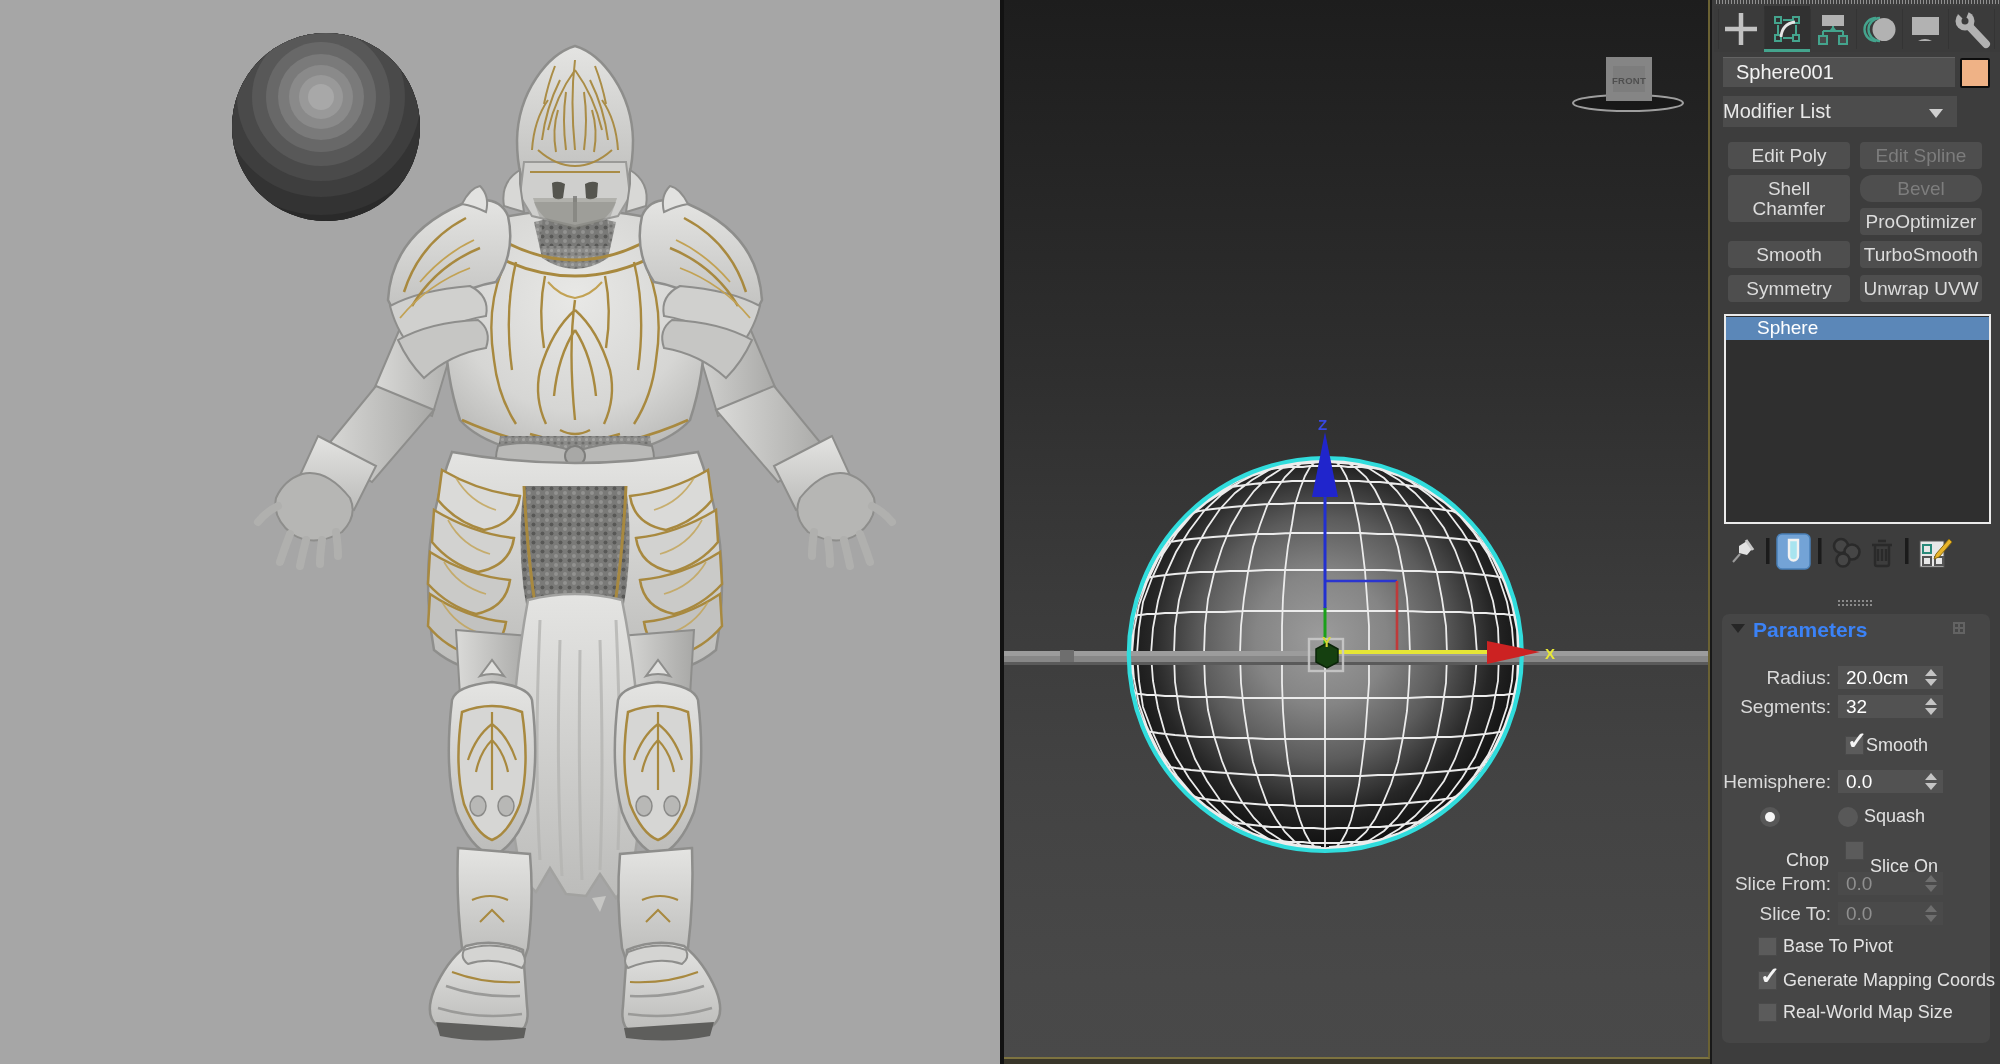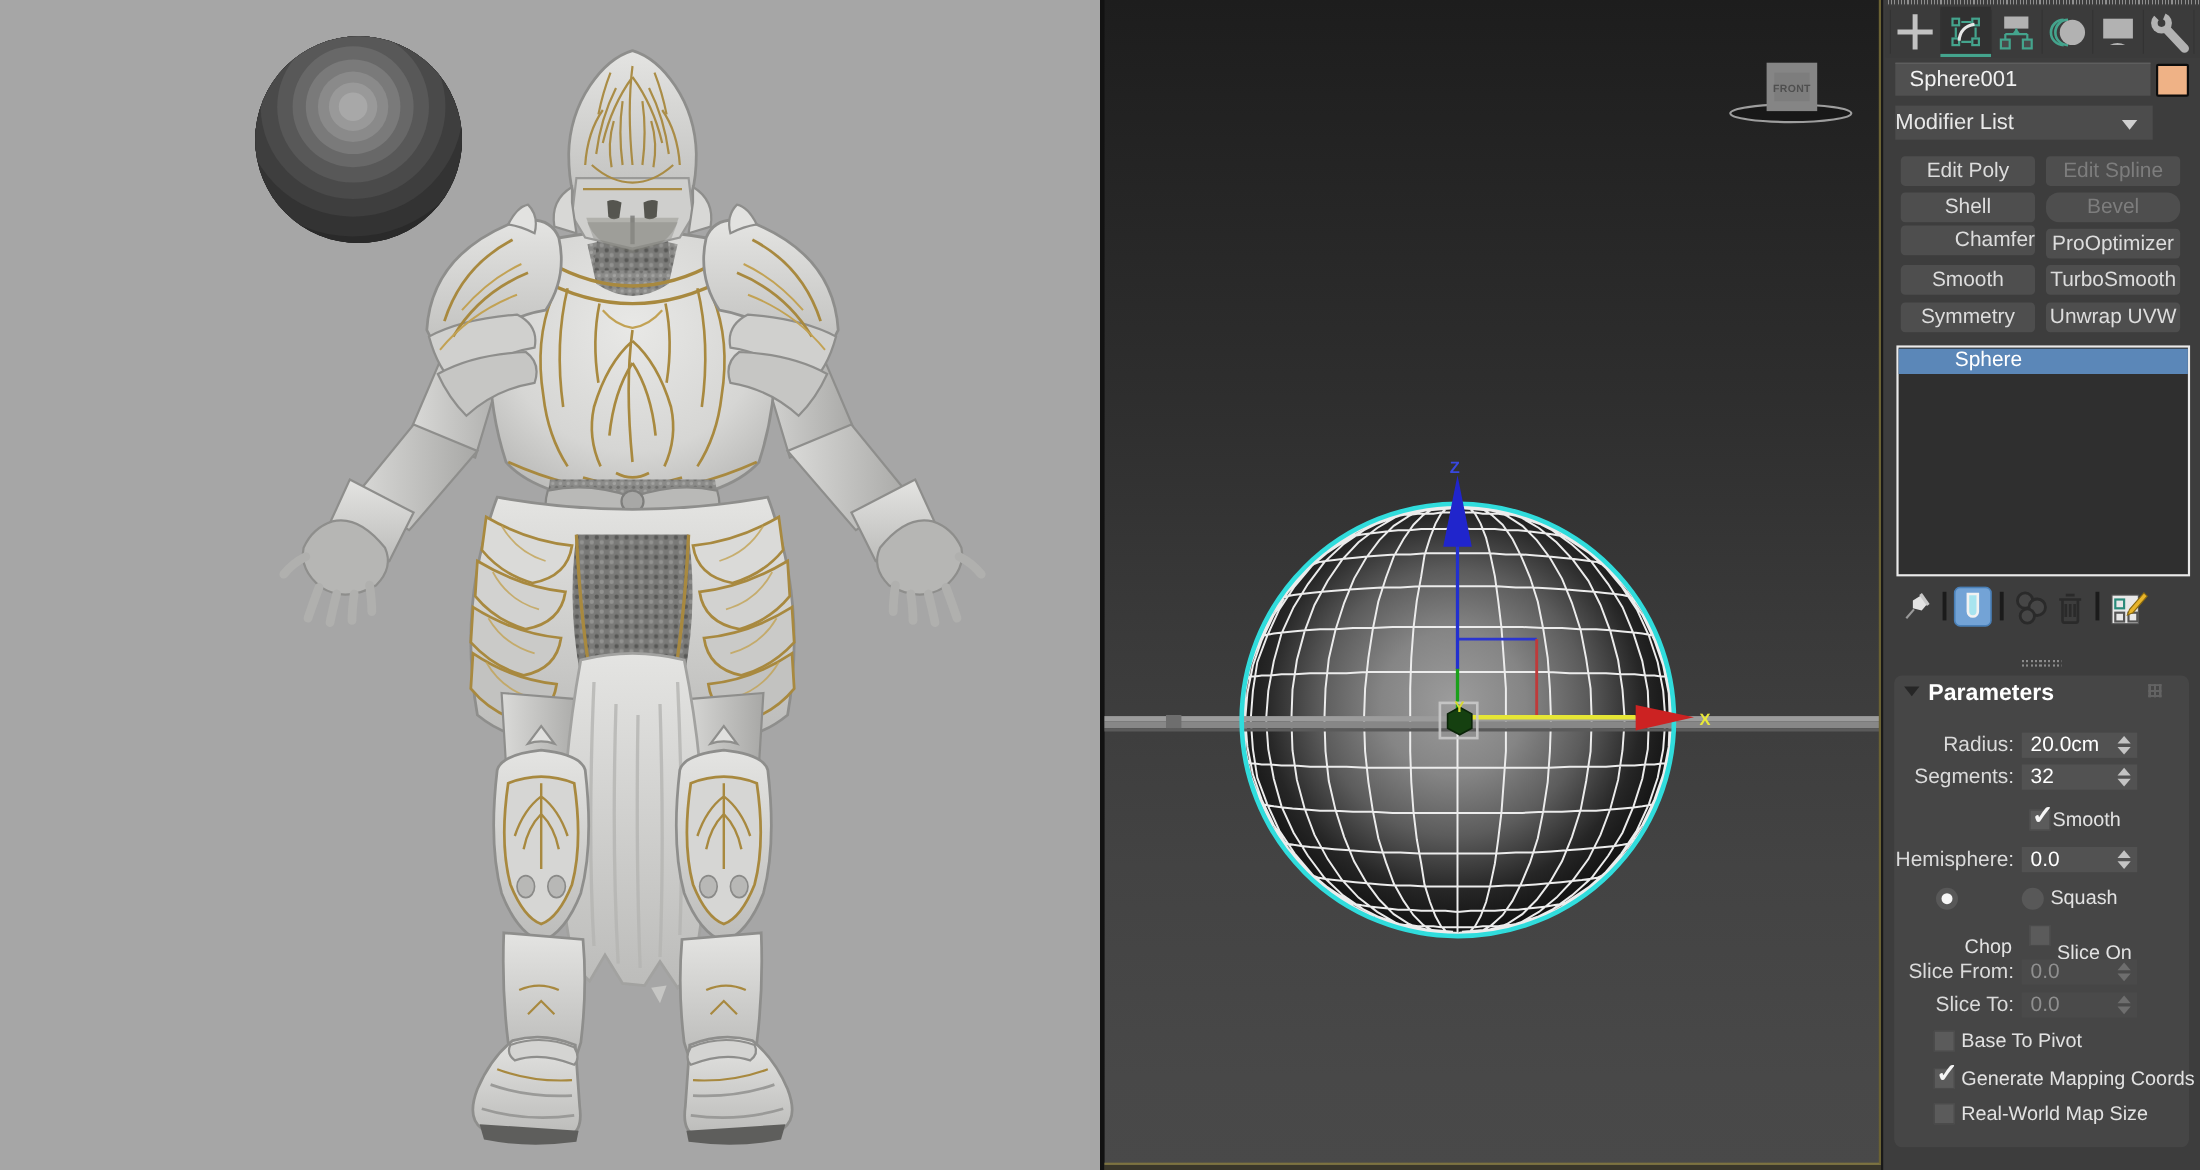--- a/index.html
+++ b/index.html
@@ -8,21 +8,21 @@
 .abs{position:absolute;}
 #dots{left:1716px;top:0;width:284px;height:4px;background:repeating-linear-gradient(90deg,#909090 0 1px,#3d3d3d 1px 3px);}
 #tbar{left:1714px;top:6px;width:286px;height:46px;background:#3b3b3b;}
 #namef{left:1723px;top:57px;width:232px;height:30px;background:#505050;border-top:1px solid #636363;box-sizing:border-box;color:#f2f2f2;font-size:20px;line-height:29px;padding-left:13px;}
 #swatch{left:1960px;top:58px;width:30px;height:30px;background:#efb286;border:2px solid #0d0d0d;box-sizing:border-box;border-radius:2px;}
 #combo{left:1723px;top:96px;width:234px;height:31px;background:#4c4c4c;color:#e8e8e8;font-size:20px;line-height:31px;padding-left:0;box-sizing:border-box;}
 #combo:after{content:"";position:absolute;right:14px;top:13px;border-left:7px solid transparent;border-right:7px solid transparent;border-top:9px solid #cfcfcf;}
 .mbtn{position:absolute;width:122px;height:27px;background:#4e4e4e;border-radius:4px;color:#dcdcdc;font-size:19px;line-height:27px;text-align:center;white-space:nowrap;}
 .dis{color:#7d7d7d;}
 #stack{left:1724px;top:314px;width:267px;height:210px;background:#2f2f2f;border:2px solid #ebebeb;box-sizing:border-box;}
-#stkrow{margin:1px 0 0 0;height:23px;background:#5b87b8;color:#fff;font-size:19px;line-height:22px;padding-left:51px;}
+#stkrow{margin:1px 0 0 0;height:23px;background:#5b87b8;color:#fff;font-size:19px;line-height:22px;padding-left:31px;}
 #rollout{left:1722px;top:614px;width:268px;height:429px;background:#464646;border-radius:7px;}
 .lab{position:absolute;color:#dadada;font-size:19px;text-align:right;white-space:nowrap;}
 .field{position:absolute;left:1838px;width:105px;height:23px;background:#525252;color:#ffffff;font-size:19px;line-height:23px;padding-left:8px;box-sizing:border-box;}
 .fdis{color:#8f8f8f;background:#4a4a4a;}
 .spin{position:absolute;left:1925px;width:13px;height:23px;}
 .spin:before{content:"";position:absolute;left:0;top:3px;border-left:6px solid transparent;border-right:6px solid transparent;border-bottom:7px solid #c4c4c4;}
 .spin:after{content:"";position:absolute;left:0;bottom:3px;border-left:6px solid transparent;border-right:6px solid transparent;border-top:7px solid #c4c4c4;}
 .spind:before{border-bottom-color:#6e6e6e;}
 .spind:after{border-top-color:#6e6e6e;}
 .cb{position:absolute;width:19px;height:19px;background:#5b5b5b;border:1px solid #4a4a4a;box-sizing:border-box;}
@@ -272,21 +272,21 @@
 <path d="M22,21 L38,38" stroke="#b2b2b2" stroke-width="8" stroke-linecap="round"></path>
 </g>
 </svg></div>
 <div id="namef" class="abs">Sphere001</div>
 <div id="swatch" class="abs"></div>
 <div id="combo" class="abs">Modifier List</div>
 <div class="mbtn abs" style="left:1728px;top:142px;">Edit Poly</div>
 <div class="mbtn abs dis" style="left:1860px;top:142px;">Edit Spline</div>
 <div class="mbtn abs" style="left:1728px;top:175px;">Shell</div>
 <div class="mbtn abs dis" style="left:1860px;top:175px;border-radius:12px;">Bevel</div>
-<div class="mbtn abs" style="left:1728px;top:205px;text-align:right;">Chamfer</div>
+<div class="mbtn abs" style="left:1728px;top:195px;">Chamfer</div>
 <div class="mbtn abs" style="left:1860px;top:208px;">ProOptimizer</div>
 <div class="mbtn abs" style="left:1728px;top:241px;">Smooth</div>
 <div class="mbtn abs" style="left:1860px;top:241px;">TurboSmooth</div>
 <div class="mbtn abs" style="left:1728px;top:275px;">Symmetry</div>
 <div class="mbtn abs" style="left:1860px;top:275px;">Unwrap UVW</div>
 <div id="stack" class="abs">
     <div id="stkrow">Sphere</div>
   </div>
 <div class="abs" style="left:1722px;top:533px;width:270px;height:40px;"><svg width="270" height="40" viewBox="0 0 270 40">
 <g>
@@ -313,21 +313,21 @@
         <rect x="198" y="8" width="24" height="26" fill="#e8e8e8" stroke="#555" stroke-width="1"></rect>
         <rect x="201" y="12" width="8" height="8" fill="none" stroke="#2a8a7a" stroke-width="2"></rect>
         <rect x="201" y="24" width="8" height="8" fill="none" stroke="#555" stroke-width="2"></rect>
         <rect x="213" y="24" width="8" height="8" fill="none" stroke="#555" stroke-width="2"></rect>
         <path d="M227,6 L214,21 l-2,5 5,-2 13,-15 z" fill="#e8b42a" stroke="#8a6a10" stroke-width="1"></path>
       </g>
 </svg></div>
 <div class="abs" style="left:1838px;top:600px;width:36px;height:8px;background:repeating-linear-gradient(90deg,#8a8a8a 0 2px,#3d3d3d 2px 4px) 0 0/100% 2px,repeating-linear-gradient(90deg,#8a8a8a 0 2px,#3d3d3d 2px 4px) 0 4px/100% 2px;background-repeat:no-repeat;"></div>
 <div id="rollout" class="abs"></div>
 <div class="abs" style="left:1731px;top:624px;width:0;height:0;border-left:7px solid transparent;border-right:7px solid transparent;border-top:9px solid #262626;"></div>
-<div class="abs" style="left:1753px;top:618px;color:#ffffff;font-size:21px;font-weight:bold;">Parameters</div>
+<div class="abs" style="left:1753px;top:618px;color:#3b82f6;font-size:21px;font-weight:bold;">Parameters</div>
 <div class="abs" style="left:1953px;top:622px;width:12px;height:12px;background:repeating-linear-gradient(90deg,#777 0 2px,transparent 2px 5px),repeating-linear-gradient(0deg,#777 0 2px,transparent 2px 5px);opacity:.6;"></div>
 <div class="lab" style="left:1700px;top:667px;width:131px;">Radius:</div>
 <div class="field" style="top:666px;">20.0cm</div>
 <div class="spin" style="top:666px;"></div>
 <div class="lab" style="left:1700px;top:696px;width:131px;">Segments:</div>
 <div class="field" style="top:695px;">32</div>
 <div class="spin" style="top:695px;"></div>
 <div class="cb" style="left:1845px;top:736px;"></div>
 <div class="ck" style="left:1847px;top:727px;">✓</div>
 <div class="rlab" style="left:1866px;top:735px;">Smooth</div>

